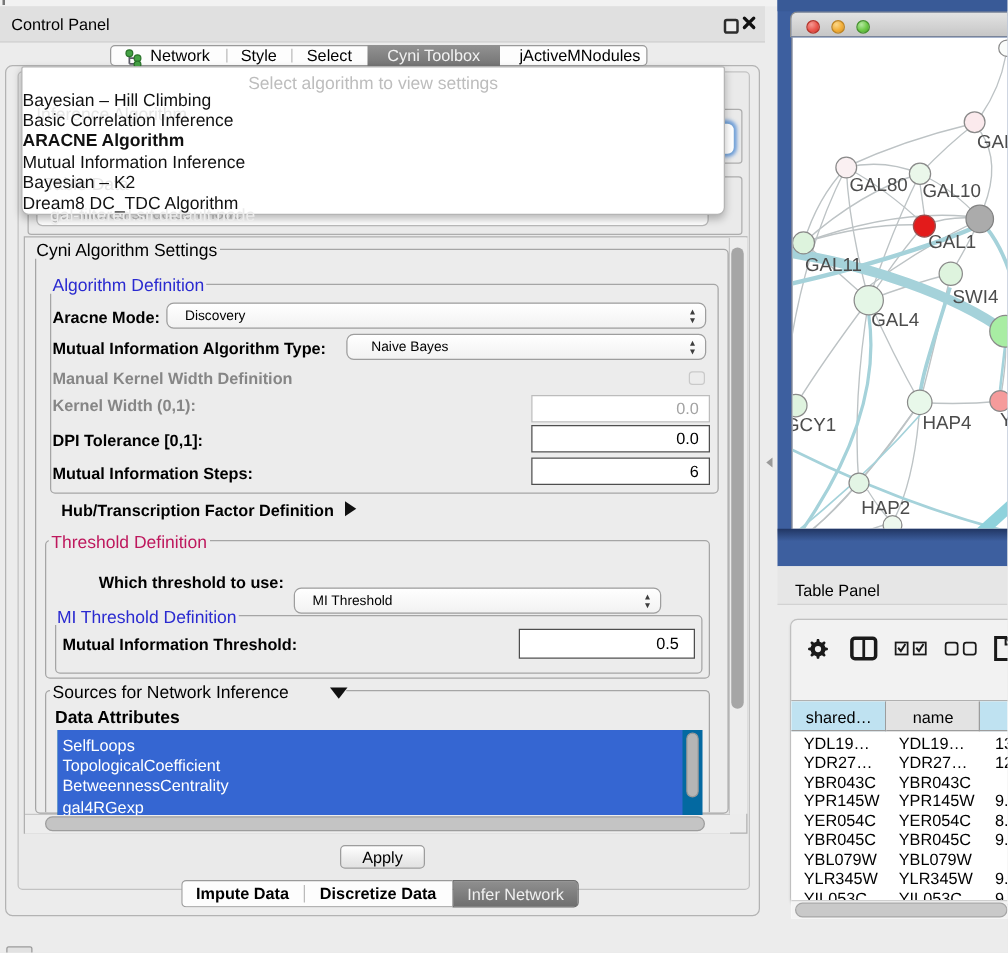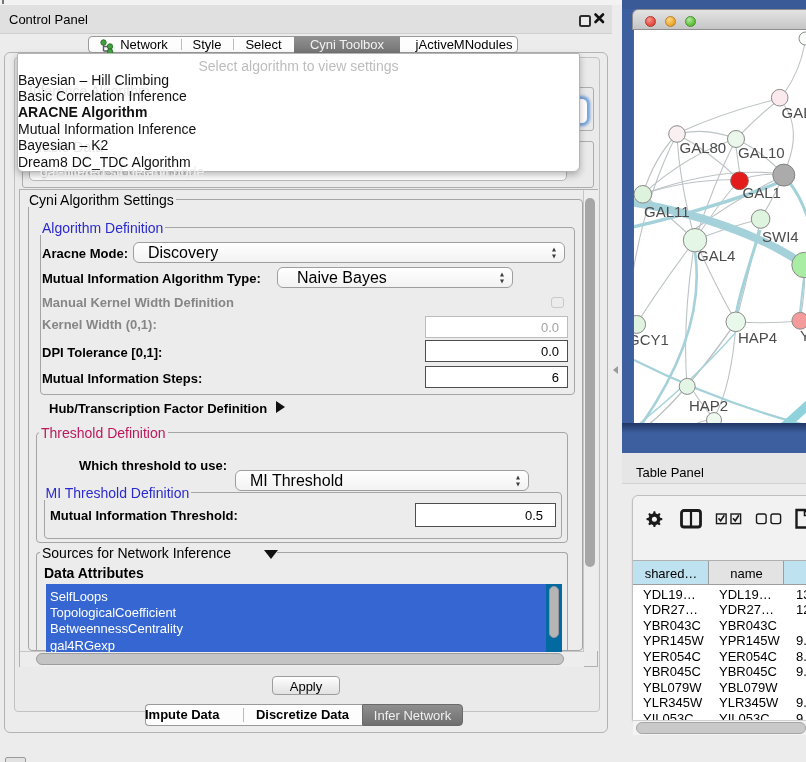--- a/index.html
+++ b/index.html
@@ -4,21 +4,21 @@
 <style>
   html,body{margin:0;padding:0;}
   body{width:806px;height:762px;overflow:hidden;background:#ececec;
        font-family:"Liberation Sans",sans-serif;-webkit-font-smoothing:antialiased;}
   .abs{position:absolute;}
   #stage{position:relative;width:806px;height:762px;}
   .b{font-weight:bold;}
   .lbl{font-size:13px;color:#000;white-space:nowrap;}
   .gray{color:#868686;}
   .combo{position:absolute;background:linear-gradient(#ffffff,#f2f2f2);border:1px solid #9e9e9e;border-radius:6px;
-         font-size:16px;color:#000;box-sizing:border-box;}
+         font-size:11px;color:#000;box-sizing:border-box;}
   .combo .tx{position:absolute;left:10px;top:50%;transform:translateY(-50%);white-space:nowrap;}
   .spin{position:absolute;right:7px;top:50%;transform:translateY(-50%);width:5px;height:11px;}
   .spin:before{content:"";position:absolute;left:0;top:0;border-left:2.5px solid transparent;
      border-right:2.5px solid transparent;border-bottom:4px solid #3d3d3d;}
   .spin:after{content:"";position:absolute;left:0;bottom:0;border-left:2.5px solid transparent;
      border-right:2.5px solid transparent;border-top:4px solid #3d3d3d;}
   .field{position:absolute;background:#fff;box-sizing:border-box;font-size:13px;
          text-align:right;white-space:nowrap;}
   .field span{position:absolute;right:8px;top:50%;transform:translateY(-50%);}
   .gbox{position:absolute;border:1px solid #a5a5a5;border-radius:4px;}
@@ -98,21 +98,21 @@
 
   <div id="algodef">
     <div class="gbox" style="left:40px;top:227px;width:533px;height:166px;"></div>
     <div class="gtitle" style="left:40px;top:220.5px;color:#2a2ad0;">Algorithm Definition</div>
     <div class="abs lbl b" style="left:42px;top:246px;">Aracne Mode:</div>
     <div class="combo" style="left:133px;top:242px;width:432px;height:21px;">
       <span class="tx" style="left:14px;">Discovery</span>
         <span class="spin"></span>
     </div>
     <div class="abs lbl b" style="left:42px;top:271px;">Mutual Information Algorithm Type:</div>
-    <div class="combo" style="left:277px;top:267px;width:236px;height:21px;">
+    <div class="combo" style="left:277px;top:267px;width:288px;height:21px;">
       <span class="tx" style="left:19px;">Naive Bayes</span>
         <span class="spin"></span>
     </div>
     <div class="abs lbl b gray" style="left:42px;top:295px;">Manual Kernel Width Definition</div>
     <div class="abs" style="left:551px;top:297px;width:13px;height:11px;background:#ececec;border:1px solid #c9c9c9;border-radius:3px;box-sizing:border-box;"></div>
     <div class="abs lbl b gray" style="left:42px;top:317px;">Kernel Width (0,1):</div>
     <div class="field" style="left:425px;top:316px;width:143px;height:22px;border:1px solid #bcbcbc;color:#a3a3a3;">
         <span>0.0</span>
       </div>
     <div class="abs lbl b" style="left:42px;top:345px;">DPI Tolerance [0,1]:</div>
@@ -153,21 +153,21 @@
       <div class="abs" style="left:503px;top:2px;width:10px;height:52px;background:#b5b5b5;border:1px solid #989898;border-radius:5px;box-sizing:border-box;"></div>
     </div>
   </div>
 
   <div class="abs" style="left:272px;top:676px;width:68px;height:19px;background:linear-gradient(#ffffff,#ececec 60%,#e2e2e2);border:1px solid #9d9d9d;border-radius:4px;box-sizing:border-box;text-align:center;">
     <span style="font-size:13px;line-height:17px;">Apply</span>
   </div>
 
   <div id="bottabs" class="abs" style="left:145px;top:704px;width:318px;height:22px;font-size:13px;">
     <div class="abs" style="left:0;top:0;width:217px;height:22px;background:#fdfdfd;border:1px solid #9a9a9a;border-right:none;border-radius:4px 0 0 4px;box-sizing:border-box;"></div>
-    <div class="abs" style="left:0;top:0;width:98px;height:22px;line-height:21px;font-weight:bold;">Impute Data</div>
+    <div class="abs" style="left:0;top:0;width:98px;height:22px;line-height:21px;text-align:center;font-weight:bold;">Impute Data</div>
     <div class="abs" style="left:98px;top:4px;width:1px;height:14px;background:#bbb;"></div>
     <div class="abs" style="left:98px;top:0;width:119px;height:22px;line-height:21px;text-align:center;font-weight:bold;">Discretize Data</div>
     <div class="abs" style="left:217px;top:0;width:101px;height:22px;line-height:21px;text-align:center;background:linear-gradient(#8f8f8f,#6f6f6f);color:#f0f0f0;border:1px solid #6a6a6a;border-radius:0 4px 4px 0;box-sizing:border-box;">Infer Network</div>
   </div>
 
   <div class="abs" style="left:5px;top:757px;width:19px;height:14px;background:#e2e2e2;border:1px solid #9a9a9a;border-radius:2px;"></div>
 
   <div class="abs" style="left:613px;top:366px;width:0;height:0;border-top:4px solid transparent;border-bottom:4px solid transparent;border-right:5px solid #9a9a9a;"></div>
 
   <div id="rightside">

